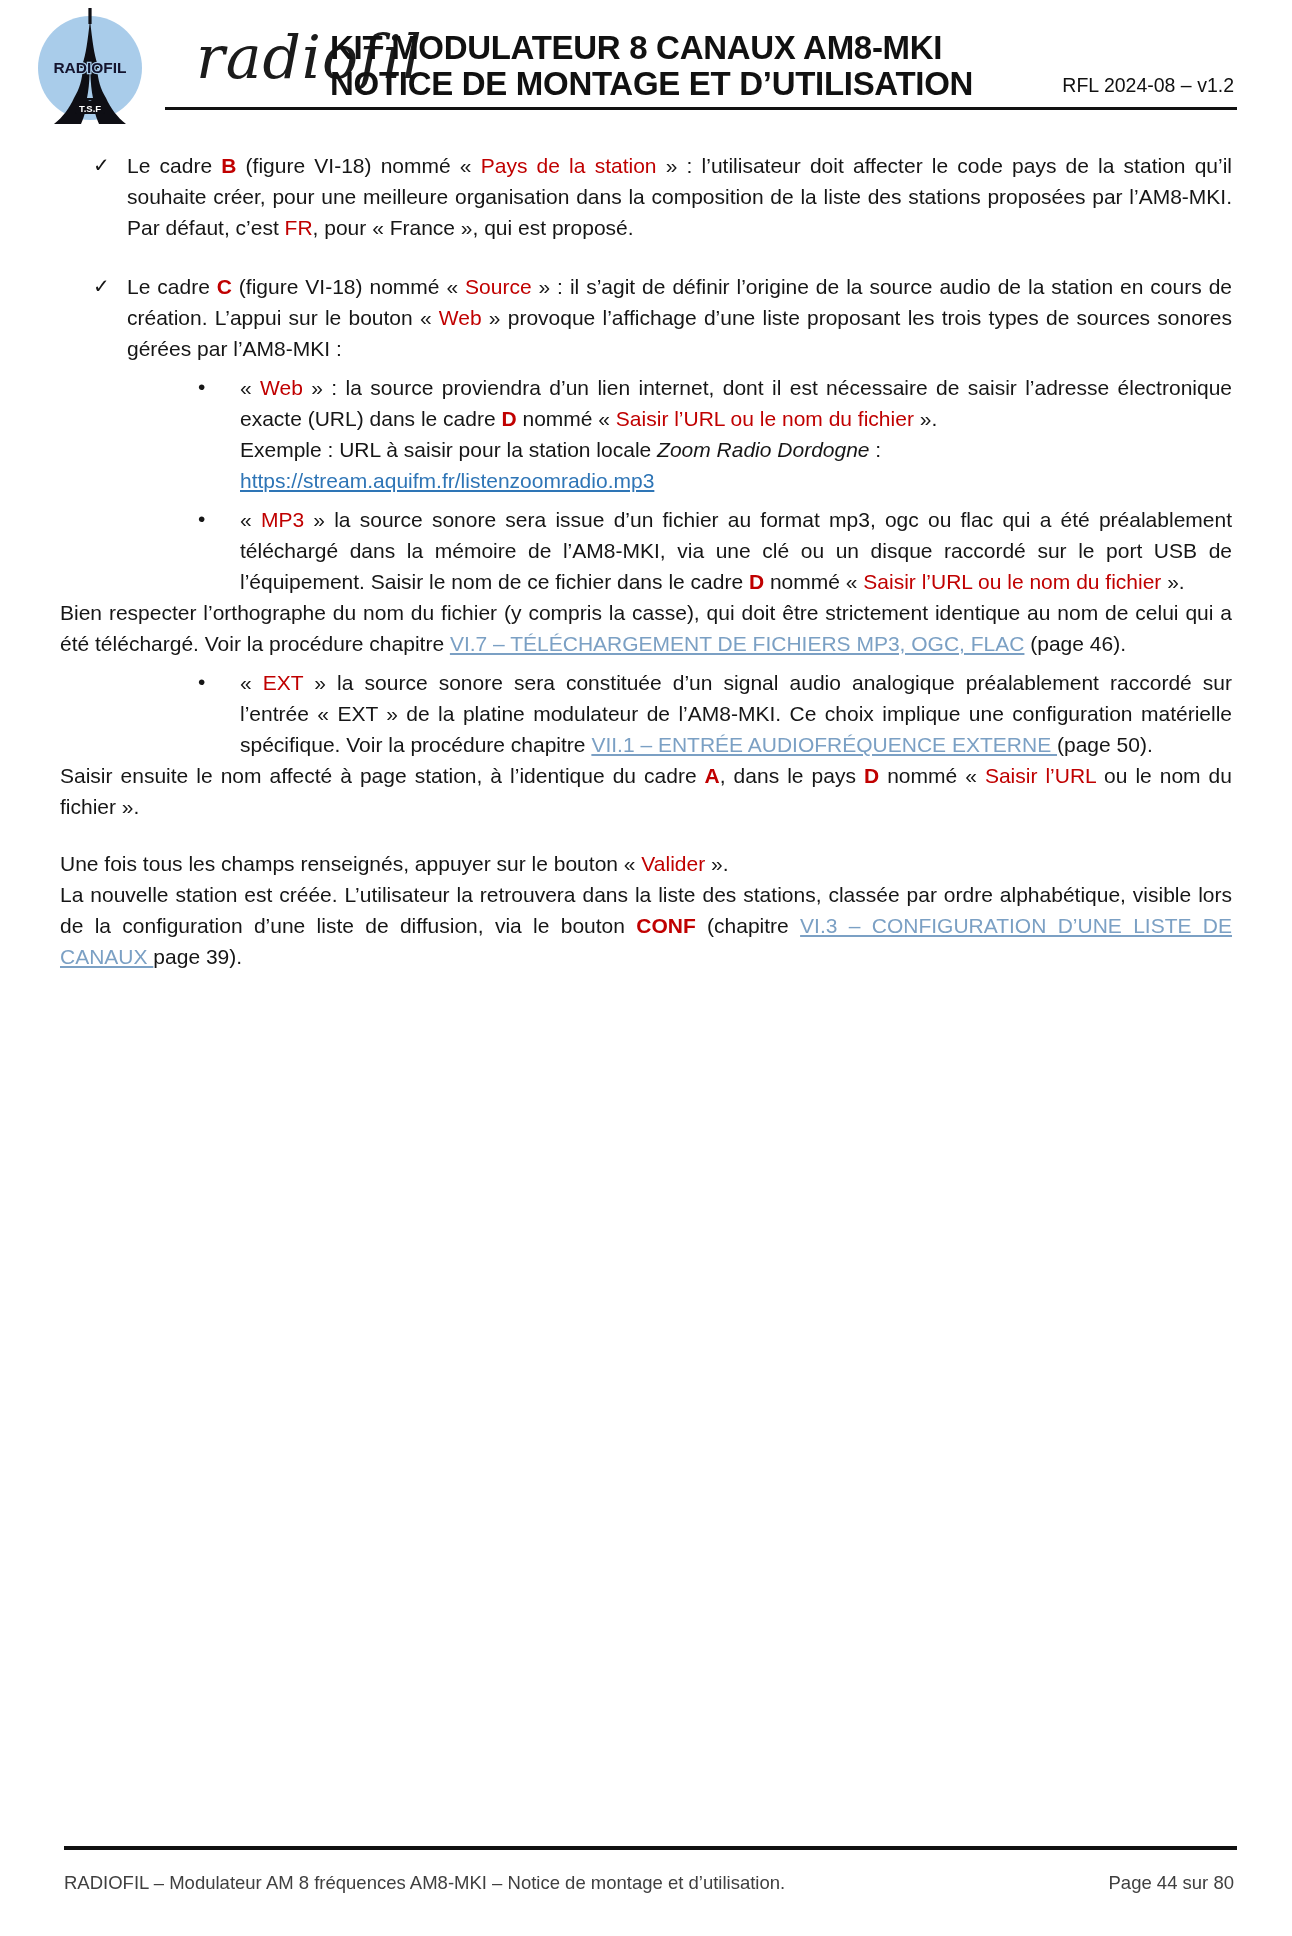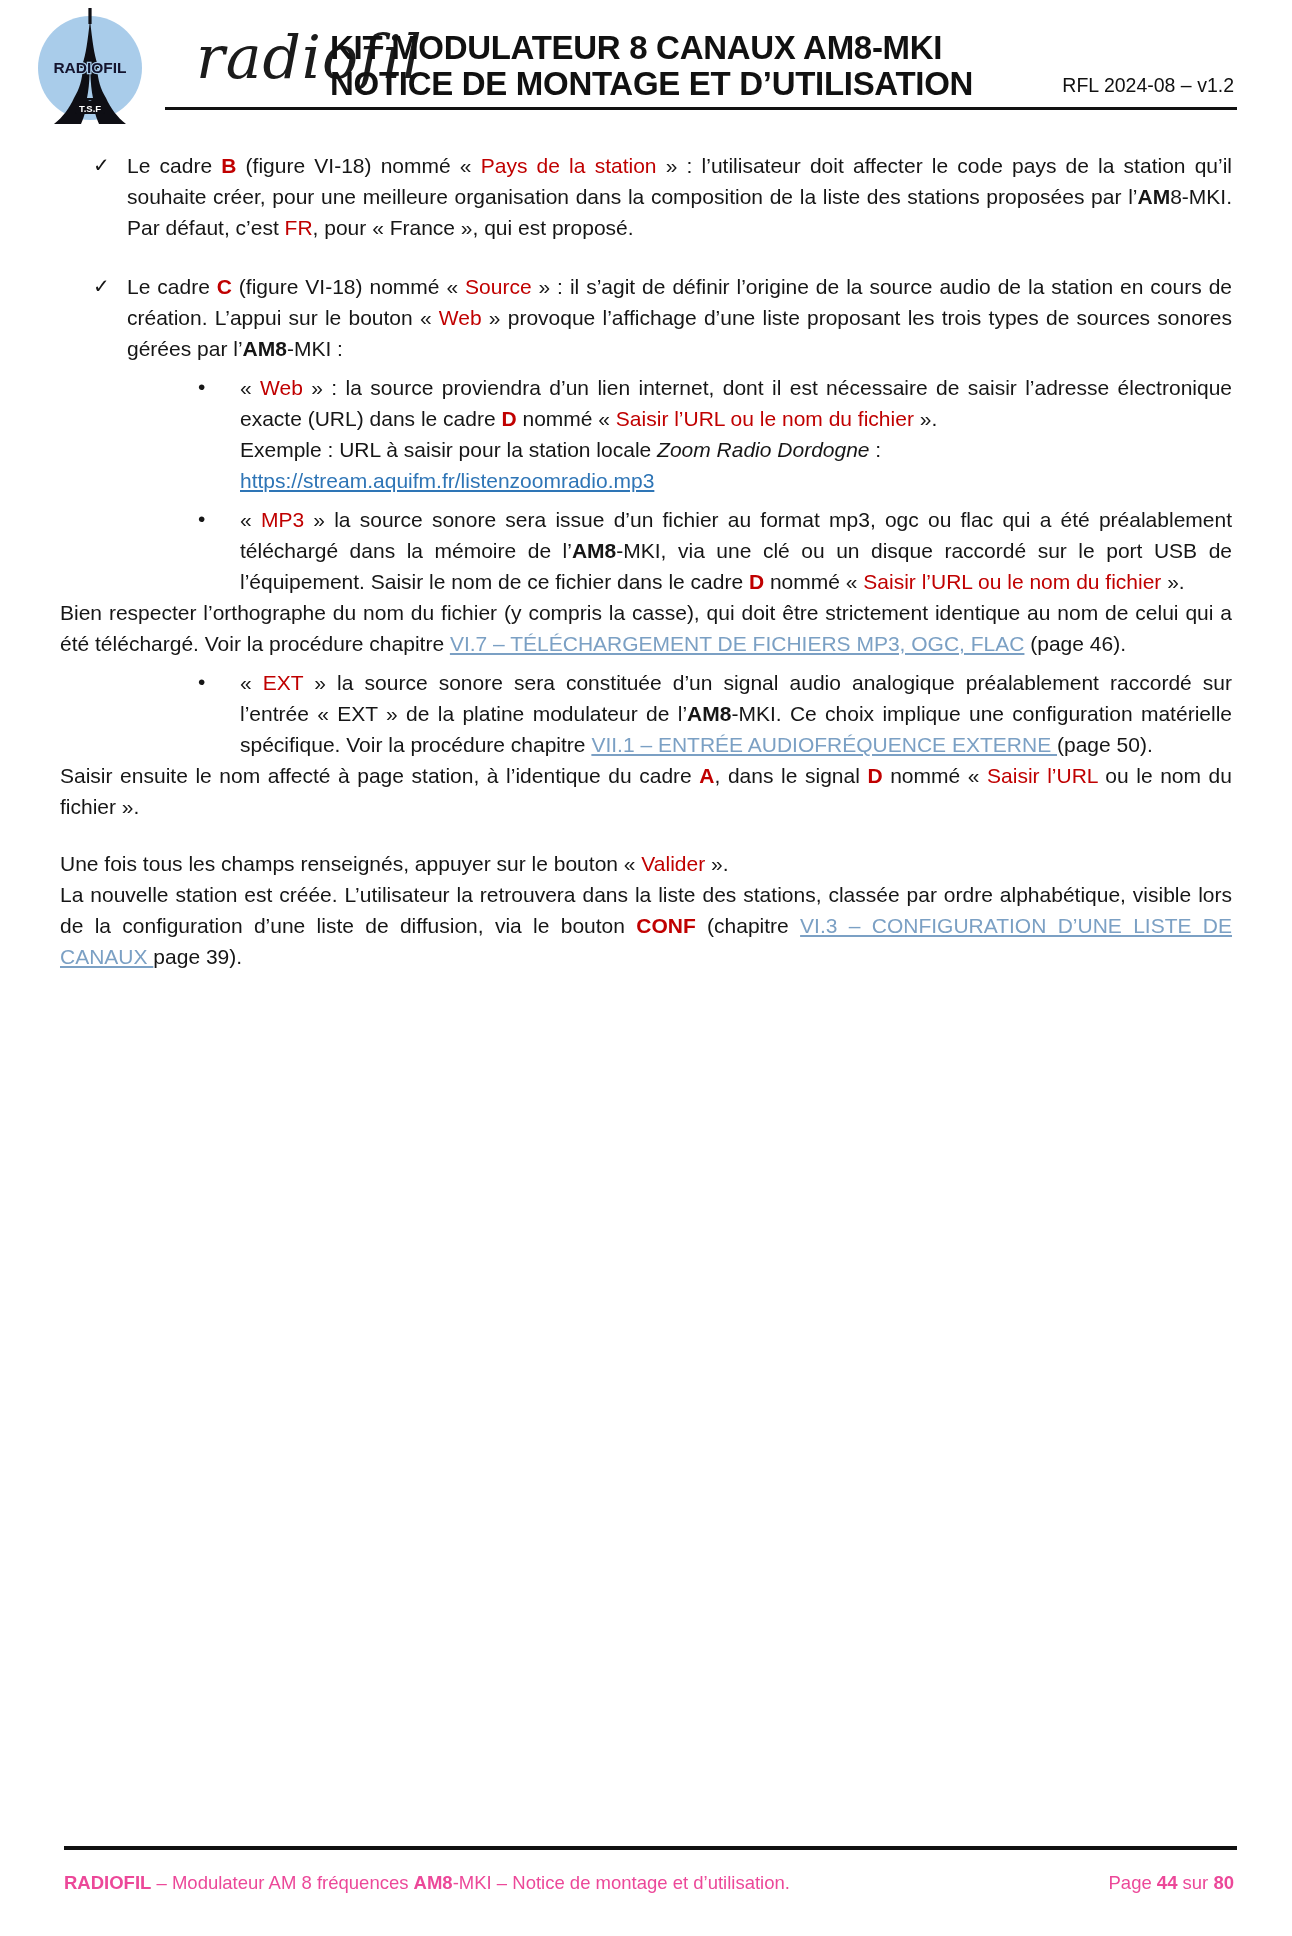--- a/index.html
+++ b/index.html
@@ -29,32 +29,32 @@
   .para{
     position:relative;
     font-size:21px;line-height:31px;
     text-align:justify;
     margin:0;
   }
   .para.check{padding-left:67px;}
   .para.check>.marker{position:absolute;left:33px;top:0;font-size:20px;}
   .para.dot{padding-left:180px;}
   .para.dot>.marker{position:absolute;left:138px;top:-1px;font-size:21px;}
-  .s-b{font-weight:700;}
+  .s-b{font-weight:400;}
   .s-rb{font-weight:700;color:var(--red,#C00000);}
   .s-r{color:var(--red,#C00000);}
   .s-i{font-style:italic;}
   a.s-url{color:var(--url-link,#2E75B6);text-decoration:underline;cursor:pointer;}
   a.s-ch{color:var(--chapter-link,#7BA0C4);text-decoration:underline;cursor:pointer;}
   
   .footer-rule{position:absolute;left:64px;right:55px;top:1846px;height:4px;background:#111;}
   .footer{
     position:absolute;left:64px;right:58px;top:1872px;
     display:flex;justify-content:space-between;
-    font-size:18.5px;color:#ec4899;
+    font-size:18.5px;color:#404040;
   }
 </style>
 </head>
 <body>
 
 <div class="page">
 
   <div class="header">
     <svg class="logo" width="126" height="132" viewBox="0 0 126 132" aria-hidden="true">
       <circle cx="62" cy="64" r="52" fill="#A9CCEA"></circle>
@@ -81,21 +81,21 @@
     <div class="header-rule"></div>
   </div>
 
   <div class="doc-body">
       <div class="para check"><span class="marker">✓</span><span><span>Le cadre </span><span class="s-rb">B</span><span> (figure VI-18) nommé « </span><span class="s-r">Pays de la station</span><span> » : l’utilisateur doit affecter le code pays de la station qu’il souhaite créer, pour une meilleure organisation dans la composition de la liste des stations proposées par l’</span><span class="s-b">AM</span><span>8-MKI. Par défaut, c’est </span><span class="s-r">FR</span><span>, pour « France », qui est proposé.</span></span></div>
       <div class="para check" style="margin-top: 28px;"><span class="marker">✓</span><span><span>Le cadre </span><span class="s-rb">C</span><span> (figure VI-18) nommé « </span><span class="s-r">Source</span><span> » : il s’agit de définir l’origine de la source audio de la station en cours de création. L’appui sur le bouton « </span><span class="s-r">Web</span><span> » provoque l’affichage d’une liste proposant les trois types de sources sonores gérées par l’</span><span class="s-b">AM8</span><span>-MKI :</span></span></div>
       <div class="para dot" style="margin-top: 8px;"><span class="marker">•</span><span><span>« </span><span class="s-r">Web</span><span> » : la source proviendra d’un lien internet, dont il est nécessaire de saisir l’adresse électronique exacte (URL) dans le cadre </span><span class="s-rb">D</span><span> nommé « </span><span class="s-r">Saisir l’URL ou le nom du fichier</span><span> ».</span><br><span>Exemple : URL à saisir pour la station locale </span><span class="s-i">Zoom Radio Dordogne</span><span> :</span><br><a href="#" class="s-url">https://stream.aquifm.fr/listenzoomradio.mp3</a></span></div>
       <div class="para dot" style="margin-top: 8px;"><span class="marker">•</span><span><span>« </span><span class="s-r">MP3</span><span> » la source sonore sera issue d’un fichier au format mp3, ogc ou flac qui a été préalablement téléchargé dans la mémoire de l’</span><span class="s-b">AM8</span><span>-MKI, via une clé ou un disque raccordé sur le port USB de l’équipement. Saisir le nom de ce fichier dans le cadre </span><span class="s-rb">D</span><span> nommé « </span><span class="s-r">Saisir l’URL ou le nom du fichier</span><span> ».</span></span></div>
       <div class="para plain"><span><span>Bien respecter l’orthographe du nom du fichier (y compris la casse), qui doit être strictement identique au nom de celui qui a été téléchargé. Voir la procédure chapitre </span><a href="#" class="s-ch">VI.7 – TÉLÉCHARGEMENT DE FICHIERS MP3, OGC, FLAC</a><span> (page 46).</span></span></div>
       <div class="para dot" style="margin-top: 8px;"><span class="marker">•</span><span><span>« </span><span class="s-r">EXT</span><span> » la source sonore sera constituée d’un signal audio analogique préalablement raccordé sur l’entrée « EXT » de la platine modulateur de l’</span><span class="s-b">AM8</span><span>-MKI. Ce choix implique une configuration matérielle spécifique. Voir la procédure chapitre </span><a href="#" class="s-ch">VII.1 – ENTRÉE AUDIOFRÉQUENCE EXTERNE </a><span>(page 50).</span></span></div>
-      <div class="para plain"><span><span>Saisir ensuite le nom affecté à page station, à l’identique du cadre </span><span class="s-rb">A</span><span>, dans le signal </span><span class="s-rb">D</span><span> nommé « </span><span class="s-r">Saisir l’URL</span><span> ou le nom du fichier ».</span></span></div>
+      <div class="para plain"><span><span>Saisir ensuite le nom affecté à page station, à l’identique du cadre </span><span class="s-rb">A</span><span>, dans le pays </span><span class="s-rb">D</span><span> nommé « </span><span class="s-r">Saisir l’URL</span><span> ou le nom du fichier ».</span></span></div>
       <div class="para plain" style="margin-top: 26px;"><span><span>Une fois tous les champs renseignés, appuyer sur le bouton « </span><span class="s-r">Valider</span><span> ».</span></span></div>
       <div class="para plain"><span><span>La nouvelle station est créée. L’utilisateur la retrouvera dans la liste des stations, classée par ordre alphabétique, visible lors de la configuration d’une liste de diffusion, via le bouton </span><span class="s-rb">CONF</span><span> (chapitre </span><a href="#" class="s-ch">VI.3 – CONFIGURATION D’UNE LISTE DE CANAUX </a><span>page 39).</span></span></div>
     </div>
 
   <div class="footer-rule"></div>
   <div class="footer">
     <span><span class="s-b">RADIOFIL</span><span> – Modulateur AM 8 fréquences </span><span class="s-b">AM8</span><span>-MKI – Notice de montage et d’utilisation.</span></span>
     <span><span>Page </span><span class="s-b">44</span><span> sur </span><span class="s-b">80</span></span>
   </div>
 

